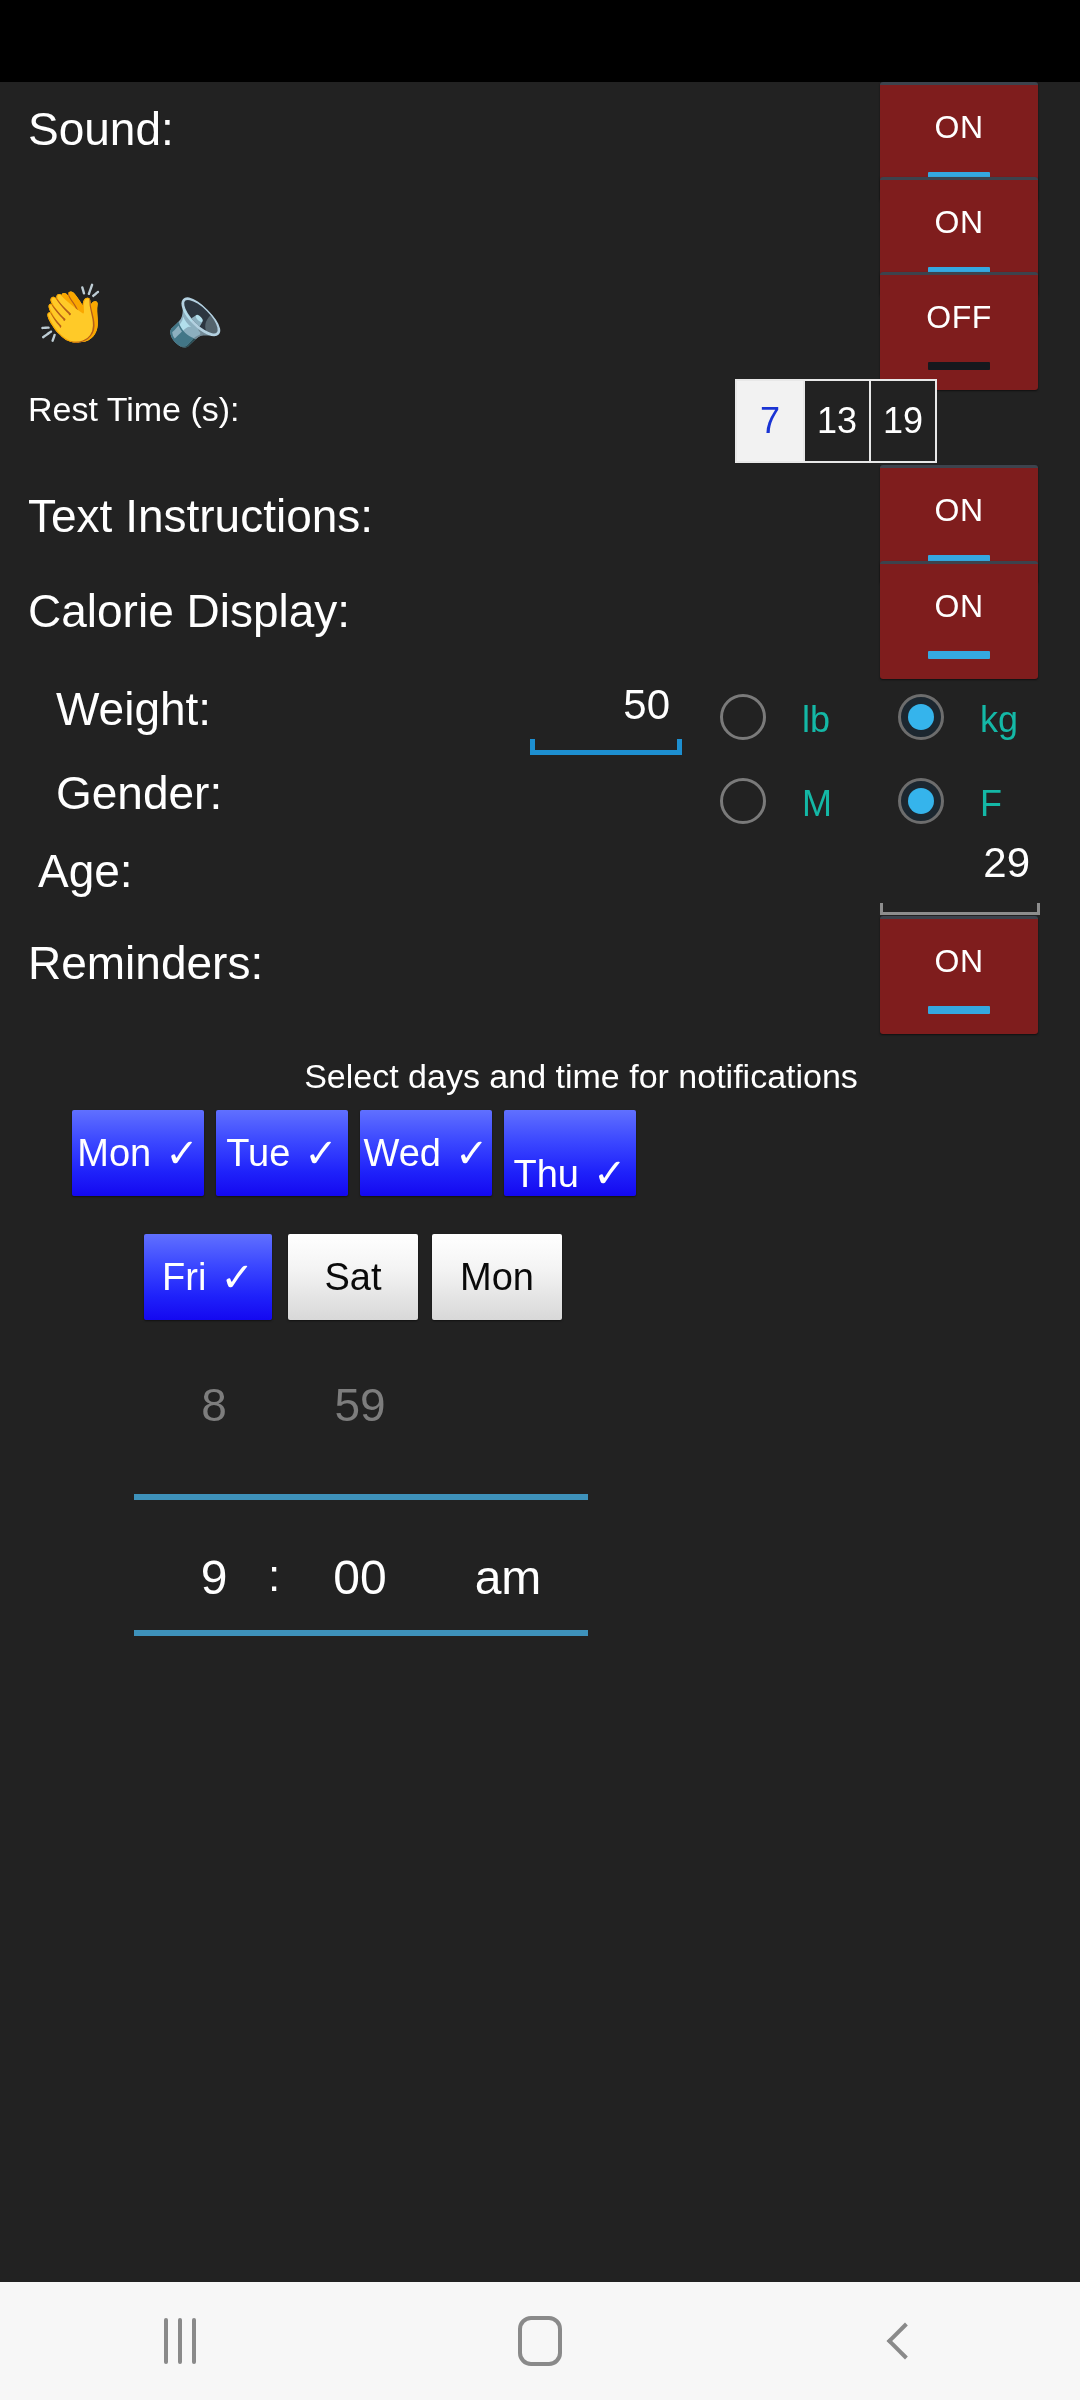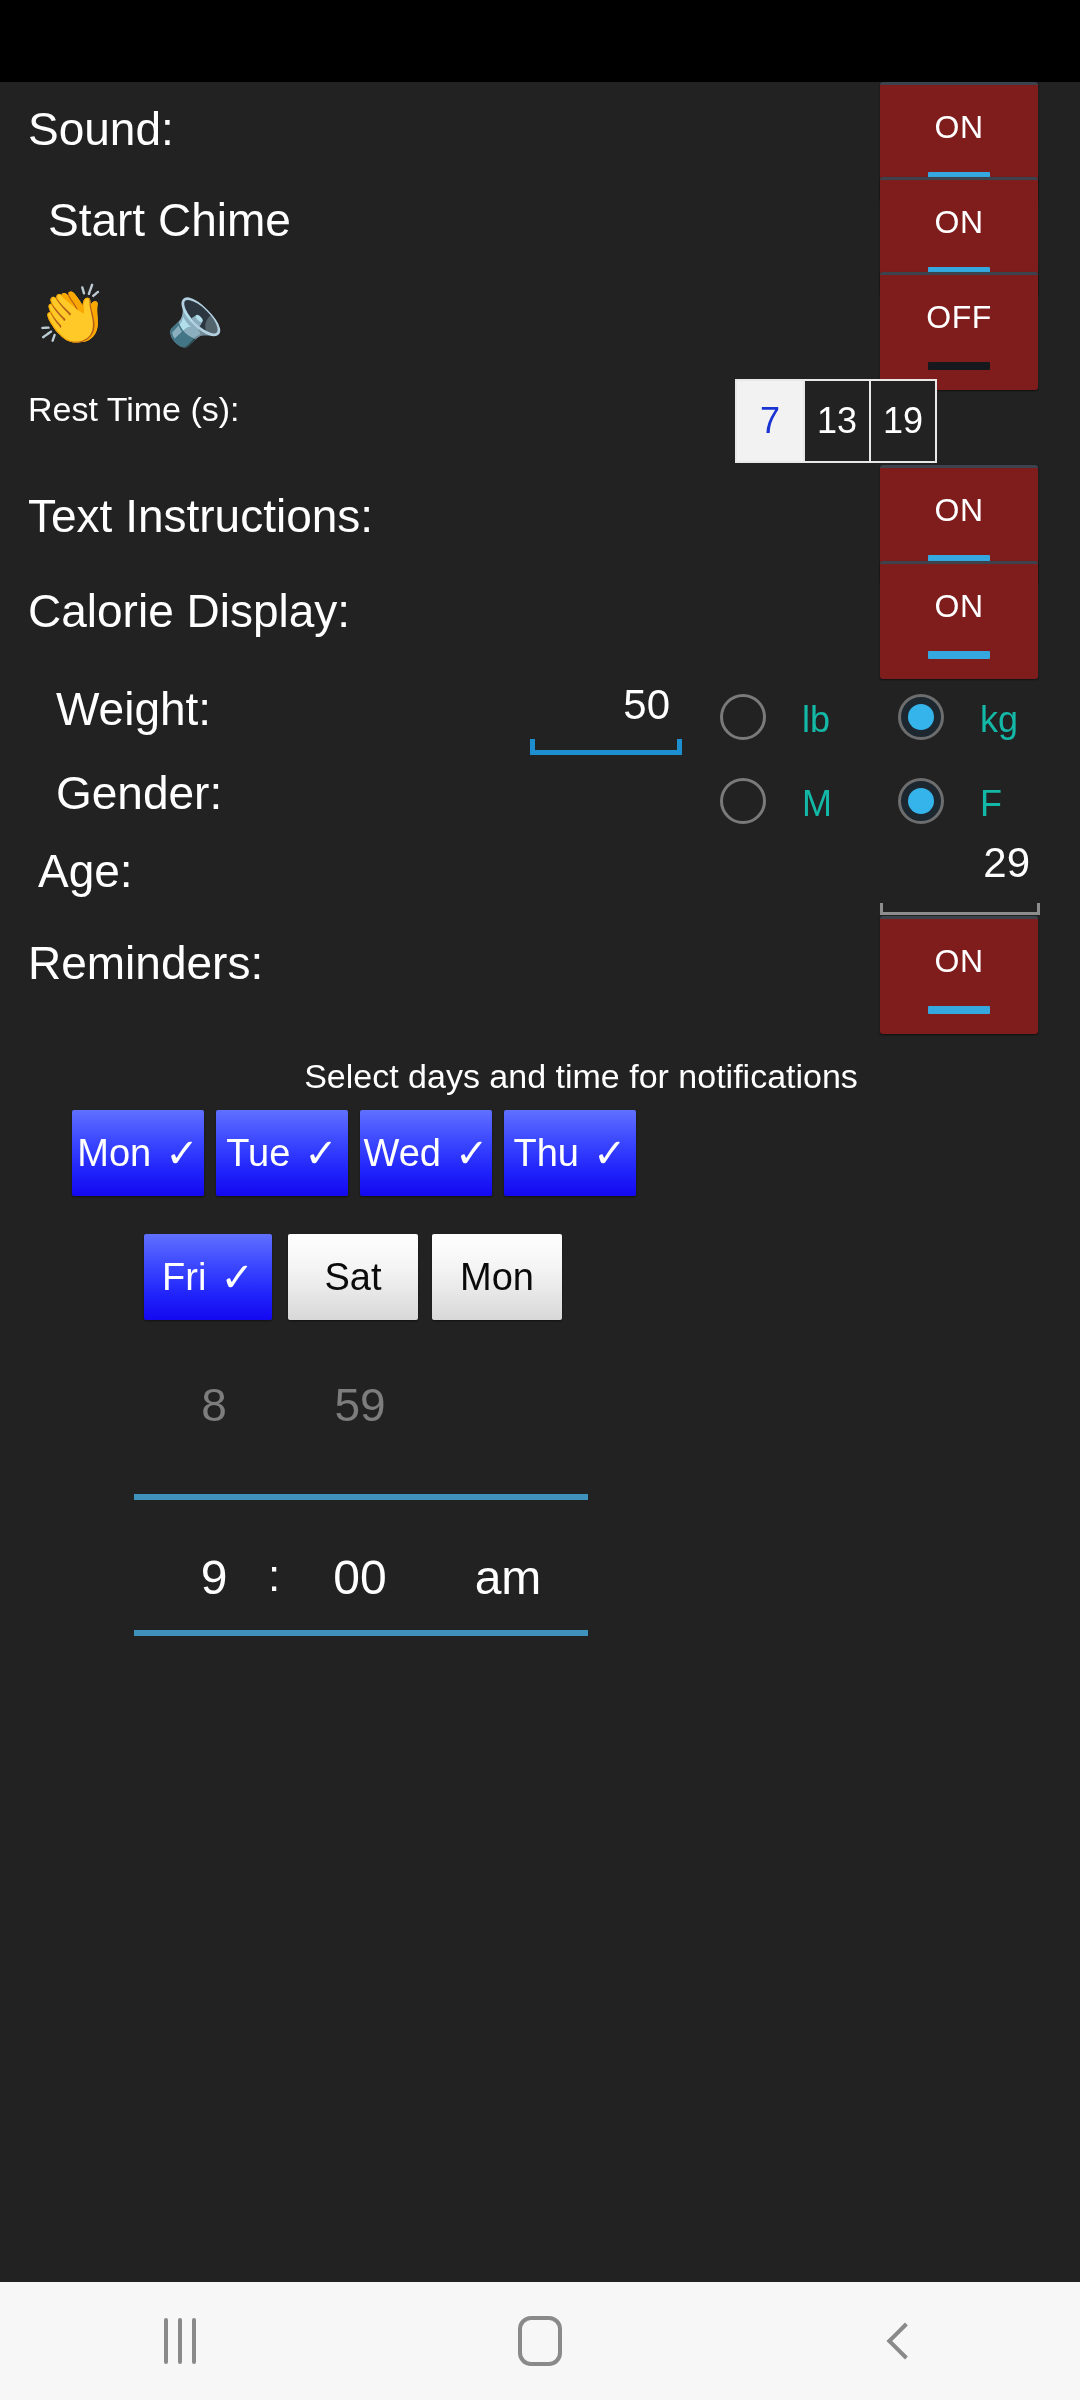--- a/index.html
+++ b/index.html
@@ -288,21 +288,20 @@
 
     <div class="row" style="top:0;height:96px;">
       <span class="label" style="left:28px; top:20px; font-size:46px;">Sound:</span>
       <div class="toggle-btn on" style="left:880px; top:0;">
         <span class="txt">ON</span>
         <span class="bar"></span>
       </div>
     </div>
 
     <div class="row" style="top:95px;height:96px;">
-      <span class="label" style="left:48px; top:16px; font-size:46px;">Start Chime</span>
       <div class="toggle-btn on" style="left:880px; top:0;">
         <span class="txt">ON</span>
         <span class="bar"></span>
       </div>
     </div>
 
     <div class="row" style="top:190px;height:96px;">
       <div class="icon-row" style="left:36px; top:14px;">
         <span class="icon-glyph" style="font-size:58px;">👏</span>
         <span class="icon-glyph" style="font-size:58px; margin-left:58px;">🔈</span>
@@ -384,21 +383,21 @@
       <span class="chk">✓</span>
     </div>
     <div class="day-btn sel" style="left:216px; top:1028px; width:132px;">
       <span>Tue</span>
       <span class="chk">✓</span>
     </div>
     <div class="day-btn sel" style="left:360px; top:1028px; width:132px;">
       <span>Wed</span>
       <span class="chk">✓</span>
     </div>
-    <div class="day-btn sel" style="left:504px; top:1028px; width:132px;">
+    <div class="day-btn sel" style="left:504px; top:1028px; width:132px;align-items:flex-end;">
       <span>Thu</span>
       <span class="chk">✓</span>
     </div>
 
     <div class="day-btn sel" style="left:144px; top:1152px; width:128px;">
       <span>Fri</span>
       <span class="chk">✓</span>
     </div>
     <div class="day-btn unsel" style="left:288px; top:1152px; width:130px;">
       <span>Sat</span>

